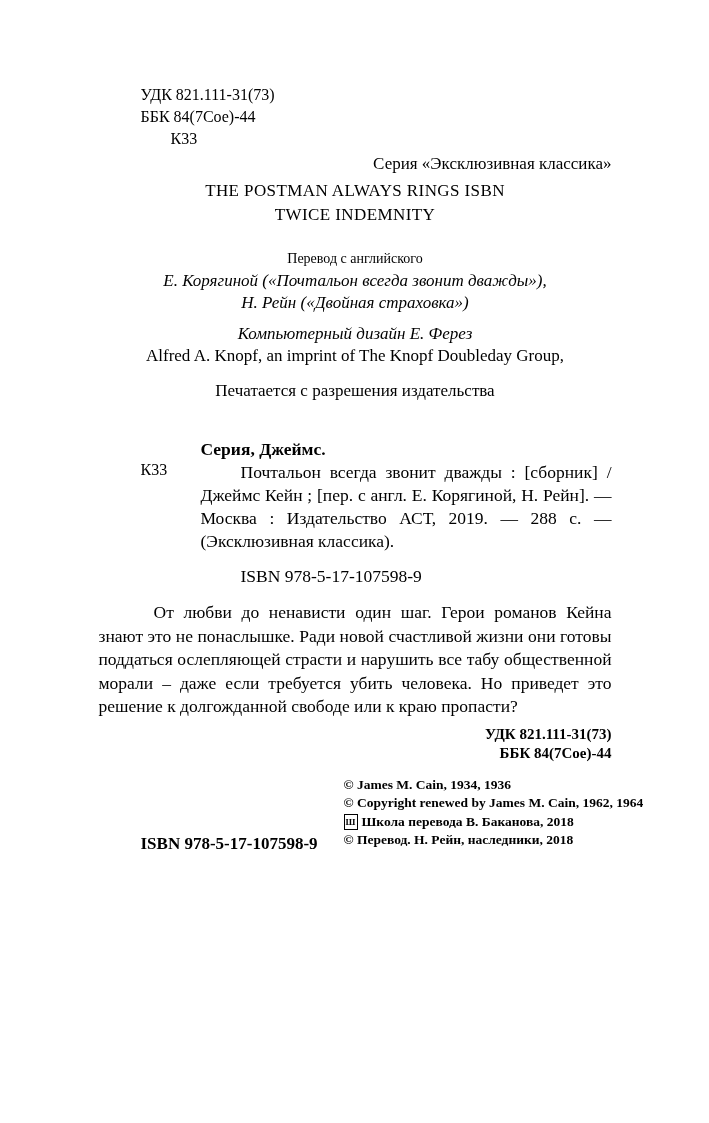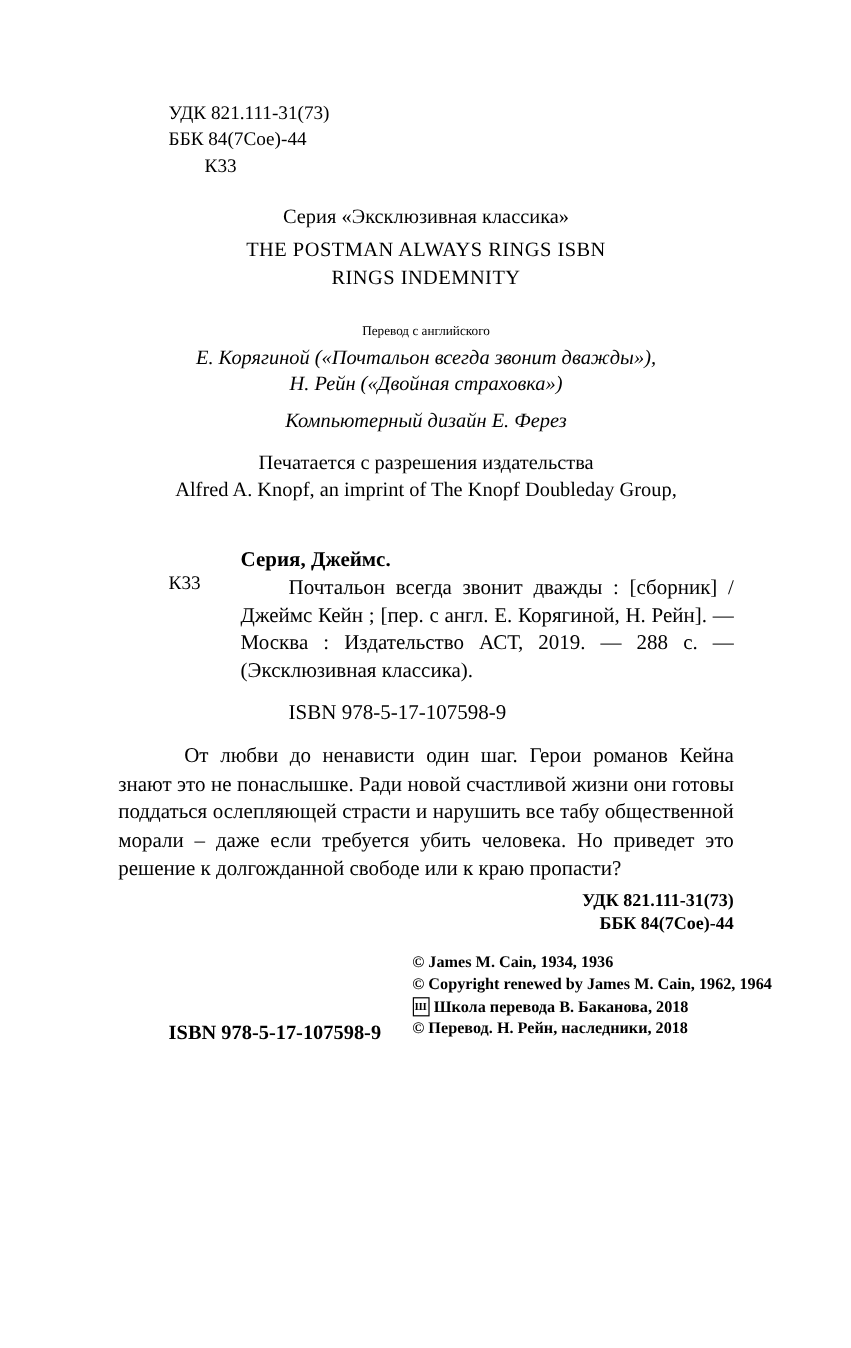--- a/index.html
+++ b/index.html
@@ -12,25 +12,25 @@
     color:#000;
     font-family:"Liberation Serif", serif;
     font-size:16px;
     box-sizing:border-box;
     padding:84px 84px 0 85px;
     overflow:hidden;
   }
   .top-codes{margin-left:42px;font-size:16px;line-height:22px;}
   .code-k33{margin-left:30px;}
   .center{text-align:center;}
-  .series{margin-top:20px;font-size:17px;line-height:22px;}
+  .series{margin-top:3px;font-size:17px;line-height:22px;text-align:right;}
   .author{margin-top:11px;font-size:17px;line-height:22px;}
   .titles{margin-top:4px;}
   .title{font-size:17px;line-height:24px;letter-spacing:0.4px;}
-  .trans-heading{margin-top:21px;font-size:11px;line-height:22px;}
+  .trans-heading{margin-top:21px;font-size:14px;line-height:22px;}
   .italic{font-style:italic;}
   .trans-line{font-size:17px;line-height:22px;}
   .design{margin-top:9px;font-size:17px;line-height:22px;}
   .perm{font-size:17px;line-height:22px;}
   .perm-first{margin-top:13px;}
   .bold{font-weight:bold;}
 
   .catalog{margin-top:36px;}
   .cat-heading{margin-left:102px;font-size:17.5px;line-height:23px;}
   .cat-row{position:relative;margin-left:102px;}
@@ -97,31 +97,31 @@
     <div>УДК 821.111-31(73)</div>
     <div>ББК 84(7Сое)-44</div>
     <div class="code-k33">К33</div>
   </div>
 
   <div class="center series">Серия «Эксклюзивная классика»</div>
 
 
   <div class="titles">
     <div class="center title">THE POSTMAN ALWAYS RINGS ISBN</div>
-    <div class="center title">RINGS INDEMNITY</div>
+    <div class="center title">TWICE INDEMNITY</div>
   </div>
 
   <div class="center trans-heading">Перевод с английского</div>
   <div class="center italic trans-line">Е. Корягиной («Почтальон всегда звонит дважды»),</div>
   <div class="center italic trans-line">Н. Рейн («Двойная страховка»)</div>
 
   <div class="center italic design">Компьютерный дизайн Е. Ферез</div>
 
+  <div class="center perm">Alfred A. Knopf, an imprint of The Knopf Doubleday Group,</div>
   <div class="center perm perm-first">Печатается с разрешения издательства</div>
-  <div class="center perm">Alfred A. Knopf, an imprint of The Knopf Doubleday Group,</div>
 
   <div class="catalog">
     <div class="cat-heading bold">Серия, Джеймс.</div>
     <div class="cat-row">
       <span class="cat-code">К33</span>
       <p class="cat-text">Почтальон всегда звонит дважды : [сборник] / Джеймс Кейн ; [пер. с англ. Е. Корягиной, Н. Рейн]. — Москва : Издательство АСТ, 2019. — 288 с. — (Эксклюзивная классика).</p>
     </div>
     <div class="cat-isbn">ISBN 978-5-17-107598-9</div>
   </div>
 

